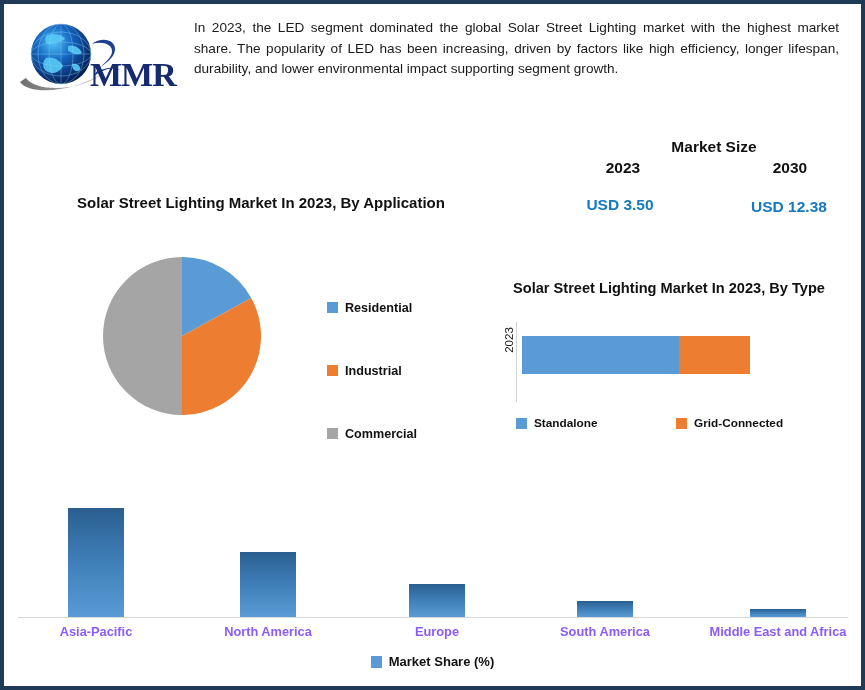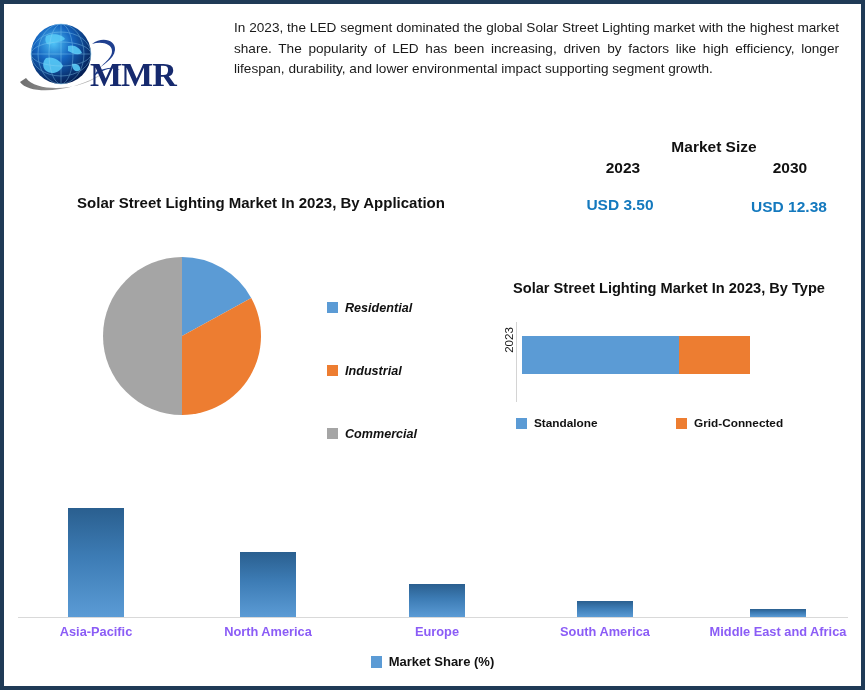--- a/index.html
+++ b/index.html
@@ -38,21 +38,20 @@
   .logo-svg { position: absolute; left: 12px; top: 16px; }
 
   .intro {
     flex: 1 1 auto;
     padding: 14px 22px 0 0;
     font-size: 13.6px;
     line-height: 1.52;
     color: #1a1a1a;
     text-align: justify;
     font-family: "Liberation Sans", sans-serif;
-    margin-left: 40px;
   }
 
   
   .main-title {
     position: absolute;
     left: 60px;
     top: 132px;
     width: 510px;
     text-align: center;
     font-size: 26px;
@@ -123,21 +122,20 @@
     left: 323px; top: 272px;
     width: 170px;
   }
   .pie-legend .lg-row {
     display: flex;
     align-items: center;
     height: 63px;
     font-size: 12.6px;
     font-weight: bold;
     color: #111;
-    font-style: italic;
   }
   .sw {
     width: 11px; height: 11px;
     margin-right: 7px;
     flex: 0 0 11px;
   }
   .sw-blue { background: #5b9bd5; }
   .sw-orange { background: #ed7d31; }
   .sw-gray { background: #a5a5a5; }
 

